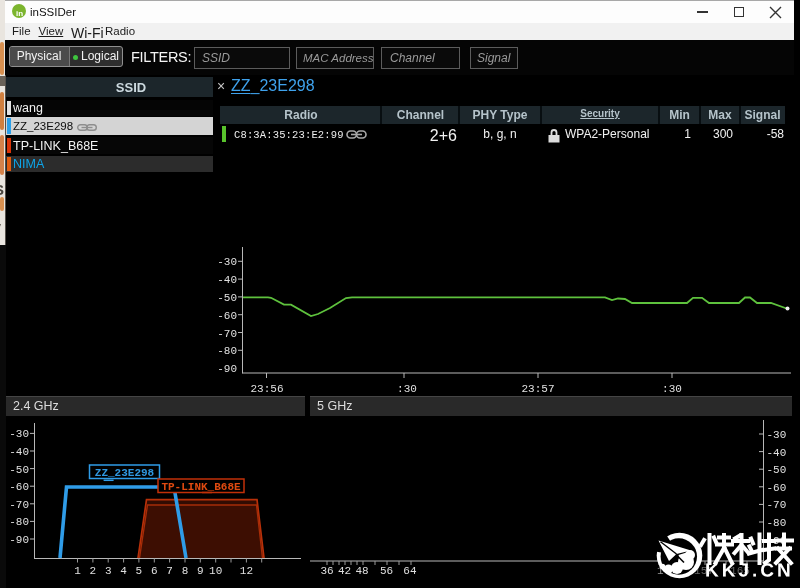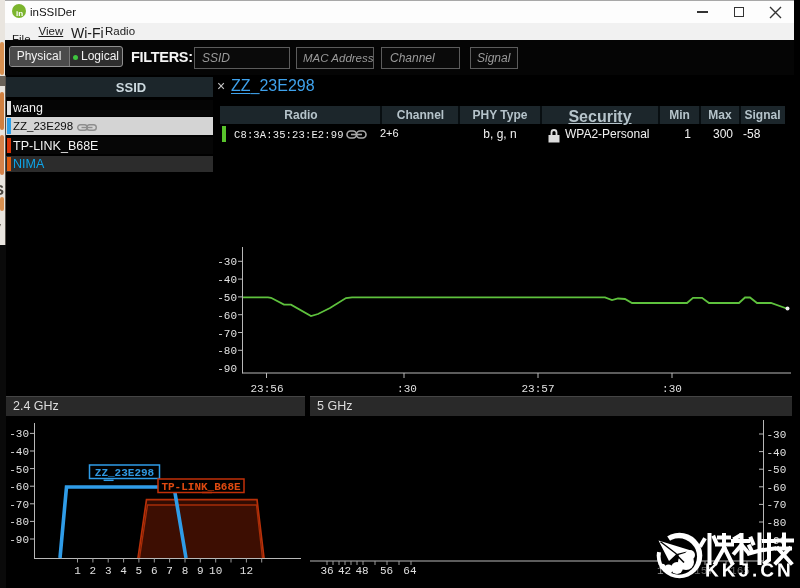--- a/index.html
+++ b/index.html
@@ -27,34 +27,34 @@
 <div class="abs" style="left:16px;top:9px;font-size:8px;color:#fff;font-weight:bold;">in</div>
 <div class="abs" style="left:30px;top:5.5px;font-size:11.5px;color:#111;">inSSIDer</div>
 
 <div class="abs" style="left:697px;top:11px;width:11px;height:1.6px;background:#333;"></div>
 <div class="abs" style="left:734px;top:7px;width:8px;height:8px;border:1.4px solid #333;"></div>
 <svg class="abs" style="left:769px;top:6px;" width="13" height="13">
     <path d="M1,1 L12,12 M12,1 L1,12" stroke="#333" stroke-width="1.4"></path>
   </svg>
 
 <div class="abs" style="left:5px;top:23px;width:789px;height:17px;background:#f1f1f1;"></div>
-<div class="abs" style="left:12px;top:25px;font-size:11.5px;color:#1b1b1b;margin-top:8px;">File</div>
+<div class="abs" style="left:12px;top:25px;font-size:11.5px;color:#1b1b1b;">File</div>
 <div class="abs" style="left:38.5px;top:25px;font-size:11.5px;color:#1b1b1b;text-decoration:underline;">View</div>
 <div class="abs" style="left:71px;top:25px;font-size:14px;color:#1b1b1b;">Wi-Fi</div>
 <div class="abs" style="left:105px;top:25px;font-size:11.5px;color:#1b1b1b;">Radio</div>
 
 <div class="abs" style="left:5px;top:40px;width:789px;height:35px;background:#050505;"></div>
 
 <div class="abs" style="left:9px;top:46px;width:114px;height:21px;border:1px solid #909090;border-radius:3px;box-sizing:border-box;background:#2e2e2e;overflow:hidden;">
   <div style="position:absolute;left:0;top:0;width:60px;height:100%;background:#4b4b4b;border-right:1px solid #777;box-sizing:border-box;"></div>
 </div>
 <div class="abs" style="left:14px;top:49px;width:50px;text-align:center;font-size:12px;color:#f2f2f2;">Physical</div>
 <div class="abs" style="left:73px;top:55px;width:5px;height:5px;border-radius:50%;background:#3ec43e;"></div>
 <div class="abs" style="left:81px;top:49px;font-size:12px;color:#f2f2f2;">Logical</div>
-<div class="abs" style="left:131px;top:48.5px;font-size:14.5px;font-weight:bold;color:#f5f5f5;letter-spacing:-0.3px;">FILTERS:</div>
+<div class="abs" style="left:131px;top:48.5px;font-size:14.5px;font-weight:normal;color:#f5f5f5;letter-spacing:-0.3px;">FILTERS:</div>
 
 <div class="abs" style="left:194px;top:47px;width:96px;height:22px;border:1px solid #5c5c5c;box-sizing:border-box;background:#0a0a0a;color:#9a9a9a;font-style:italic;font-size:12px;line-height:20px;padding-left:7px;">SSID</div>
 <div class="abs" style="left:296px;top:47px;width:78px;height:22px;border:1px solid #5c5c5c;box-sizing:border-box;background:#0a0a0a;color:#9a9a9a;font-style:italic;font-size:11.5px;line-height:20px;padding-left:6px;white-space:nowrap;overflow:hidden;">MAC Address</div>
 <div class="abs" style="left:381px;top:47px;width:79px;height:22px;border:1px solid #5c5c5c;box-sizing:border-box;background:#0a0a0a;color:#9a9a9a;font-style:italic;font-size:12px;line-height:20px;padding-left:8px;">Channel</div>
 <div class="abs" style="left:470px;top:47px;width:48px;height:22px;border:1px solid #5c5c5c;box-sizing:border-box;background:#0a0a0a;color:#9a9a9a;font-style:italic;font-size:12px;line-height:20px;padding-left:6px;">Signal</div>
 
 <div class="abs" style="left:6px;top:77px;width:207px;height:20px;background:#1c262b;"></div>
 <div class="abs" style="left:6px;top:80px;width:250px;text-align:center;font-size:13px;font-weight:bold;color:#ccd9df;">SSID</div>
 
 <div class="abs" style="left:6px;top:100px;width:207px;height:16px;background:#050505;"></div>
@@ -85,42 +85,42 @@
 <div class="abs" style="left:220px;top:106px;width:565px;height:18px;background:#1c262b;"></div>
 <div class="abs" style="left:380px;top:106px;width:2px;height:18px;background:#080e11;"></div>
 <div class="abs" style="left:458px;top:106px;width:2px;height:18px;background:#080e11;"></div>
 <div class="abs" style="left:540px;top:106px;width:2px;height:18px;background:#080e11;"></div>
 <div class="abs" style="left:658px;top:106px;width:2px;height:18px;background:#080e11;"></div>
 <div class="abs" style="left:699px;top:106px;width:2px;height:18px;background:#080e11;"></div>
 <div class="abs" style="left:739px;top:106px;width:2px;height:18px;background:#080e11;"></div>
 <div class="abs" style="left:220px;top:108px;width:162px;text-align:center;font-size:12px;font-weight:bold;color:#b5c3ca;">Radio</div>
 <div class="abs" style="left:382px;top:108px;width:77px;text-align:center;font-size:12px;font-weight:bold;color:#b5c3ca;">Channel</div>
 <div class="abs" style="left:459px;top:108px;width:82px;text-align:center;font-size:12px;font-weight:bold;color:#b5c3ca;">PHY Type</div>
-<div class="abs" style="left:541px;top:108px;width:118px;text-align:center;font-size:16px;font-weight:bold;color:#b5c3ca;text-decoration:underline;">Security</div>
+<div class="abs" style="left:541px;top:108px;width:118px;text-align:center;font-size:10px;font-weight:bold;color:#b5c3ca;text-decoration:underline;">Security</div>
 <div class="abs" style="left:659px;top:108px;width:41px;text-align:center;font-size:12px;font-weight:bold;color:#b5c3ca;">Min</div>
 <div class="abs" style="left:700px;top:108px;width:40px;text-align:center;font-size:12px;font-weight:bold;color:#b5c3ca;">Max</div>
 <div class="abs" style="left:740px;top:108px;width:45px;text-align:center;font-size:12px;font-weight:bold;color:#b5c3ca;">Signal</div>
 
 <div class="abs" style="left:222px;top:126px;width:4px;height:16px;background:#58c32c;"></div>
 <div class="abs mono" style="left:234px;top:128.5px;font-size:10.5px;letter-spacing:0.15px;color:#ececec;">C8:3A:35:23:E2:99</div>
 <svg class="abs" style="left:346px;top:130px;" width="21" height="9" viewBox="0 0 21 9">
   <rect x="1" y="1" width="9.5" height="7" rx="3.5" fill="none" stroke="#a8a8a8" stroke-width="1.6"></rect>
   <rect x="10.5" y="1" width="9.5" height="7" rx="3.5" fill="none" stroke="#a8a8a8" stroke-width="1.6"></rect>
   <line x1="5" y1="4.5" x2="16" y2="4.5" stroke="#a8a8a8" stroke-width="1.6"></line>
 </svg>
-<div class="abs" style="left:380px;top:127px;width:77px;font-size:11px;color:#f2f2f2;">2+6</div>
+<div class="abs" style="left:380px;top:127px;width:77px;text-align:right;font-size:16px;color:#f2f2f2;">2+6</div>
 <div class="abs" style="left:459px;top:127px;width:82px;text-align:center;font-size:12px;color:#f2f2f2;">b, g, n</div>
 <svg class="abs" style="left:548px;top:129px;" width="12" height="14" viewBox="0 0 12 14">
   <path d="M3.5,6 L3.5,3.5 A2.5,2.5 0 0 1 8.5,3.5 L8.5,6" fill="none" stroke="#dcdcdc" stroke-width="1.8"></path>
   <rect x="0.5" y="6" width="11" height="7.5" fill="#dcdcdc"></rect>
 </svg>
 <div class="abs" style="left:565px;top:127px;font-size:12px;color:#f2f2f2;">WPA2-Personal</div>
 <div class="abs" style="left:650px;top:127px;width:41px;text-align:right;font-size:12px;color:#f2f2f2;">1</div>
 <div class="abs" style="left:692px;top:127px;width:41px;text-align:right;font-size:12px;color:#f2f2f2;">300</div>
-<div class="abs" style="left:743px;top:127px;width:41px;text-align:left;font-size:12px;color:#f2f2f2;">-58</div>
+<div class="abs" style="left:743px;top:127px;width:41px;text-align:right;font-size:12px;color:#f2f2f2;">-58</div>
 
 <svg class="abs" style="left:0;top:0;" width="800" height="588" viewBox="0 0 800 588">
 
   <g stroke="#b8b8b8" stroke-width="1">
     <line x1="242.5" y1="247" x2="242.5" y2="373.5"></line>
     <line x1="242.5" y1="373" x2="791" y2="373"></line>
     <line x1="238" y1="261.3" x2="242.5" y2="261.3"></line>
     <line x1="238" y1="279.1" x2="242.5" y2="279.1"></line>
     <line x1="238" y1="296.9" x2="242.5" y2="296.9"></line>
     <line x1="238" y1="314.7" x2="242.5" y2="314.7"></line>

